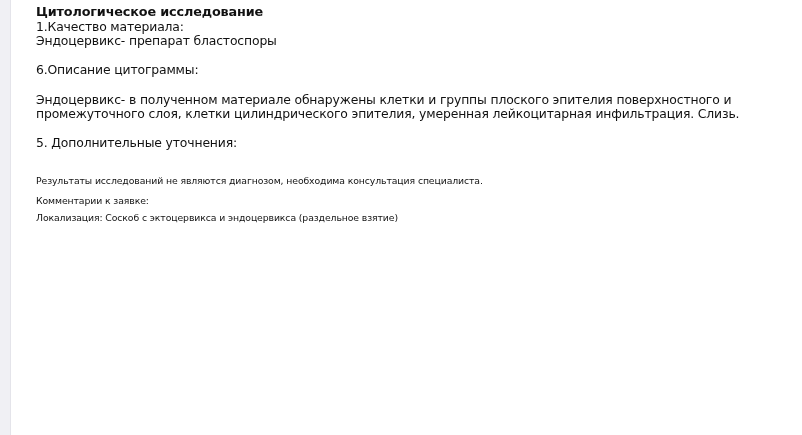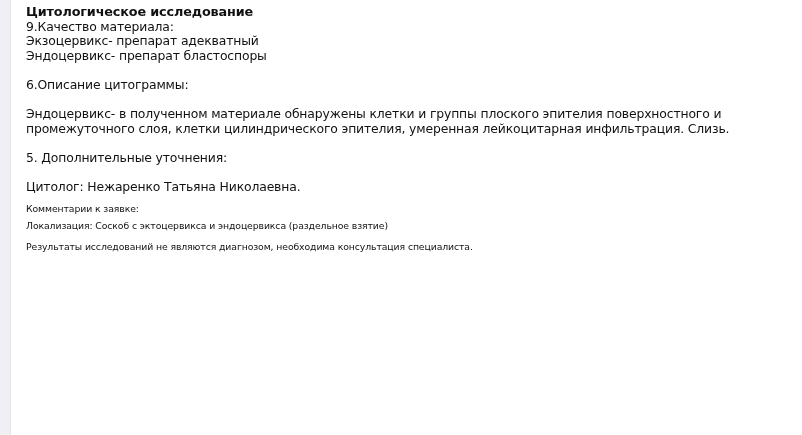--- a/index.html
+++ b/index.html
@@ -18,21 +18,21 @@
   .left-strip {
     position: absolute;
     left: 0; top: 0;
     width: 10px;
     height: 435px;
     background: #f0f0f4;
     border-right: 1px solid #e4e4ea;
   }
   .doc {
     position: absolute;
-    left: 26px;
+    left: 36px;
     top: 5px;
     width: 750px;
   }
   .main-text {
     font-size: 12.4px;
     line-height: 14.6px;
     letter-spacing: -0.15px;
   }
   .title {
     font-weight: bold;
@@ -52,42 +52,40 @@
 </style>
 </head>
 <body>
 
 <div class="left-strip"></div>
 
 <div class="doc">
   <div class="main-text">
     <span class="line title">Цитологическое исследование</span>
 
-    <span class="line">9.Качество материала:</span>
-    <span class="line">Экзоцервикс- препарат адекватный</span>
+    <span class="line">1.Качество материала:</span>
     <span class="line">Эндоцервикс- препарат бластоспоры</span>
 
     <div class="gap"></div>
 
     <span class="line">6.Описание цитограммы:</span>
 
     <div class="gap"></div>
 
     <span class="para">Эндоцервикс- в полученном материале обнаружены клетки и группы плоского эпителия поверхностного и промежуточного слоя, клетки цилиндрического эпителия, умеренная лейкоцитарная инфильтрация. Слизь.</span>
 
     <div class="gap"></div>
 
     <span class="line">5. Дополнительные уточнения:</span>
 
     <div class="gap"></div>
 
-    <span class="line">Цитолог: Нежаренко Татьяна Николаевна.</span>
+  </div>
+
+  <div class="small-text disclaimer">
+    <span class="line">Результаты исследований не являются диагнозом, необходима консультация специалиста.</span>
   </div>
 
   <div class="small-text comments">
     <span class="line">Комментарии к заявке:</span>
     <span class="line">Локализация: Соскоб с эктоцервикса и эндоцервикса (раздельное взятие)</span>
   </div>
-
-  <div class="small-text disclaimer">
-    <span class="line">Результаты исследований не являются диагнозом, необходима консультация специалиста.</span>
-  </div>
 </div>
 
 </body></html>

